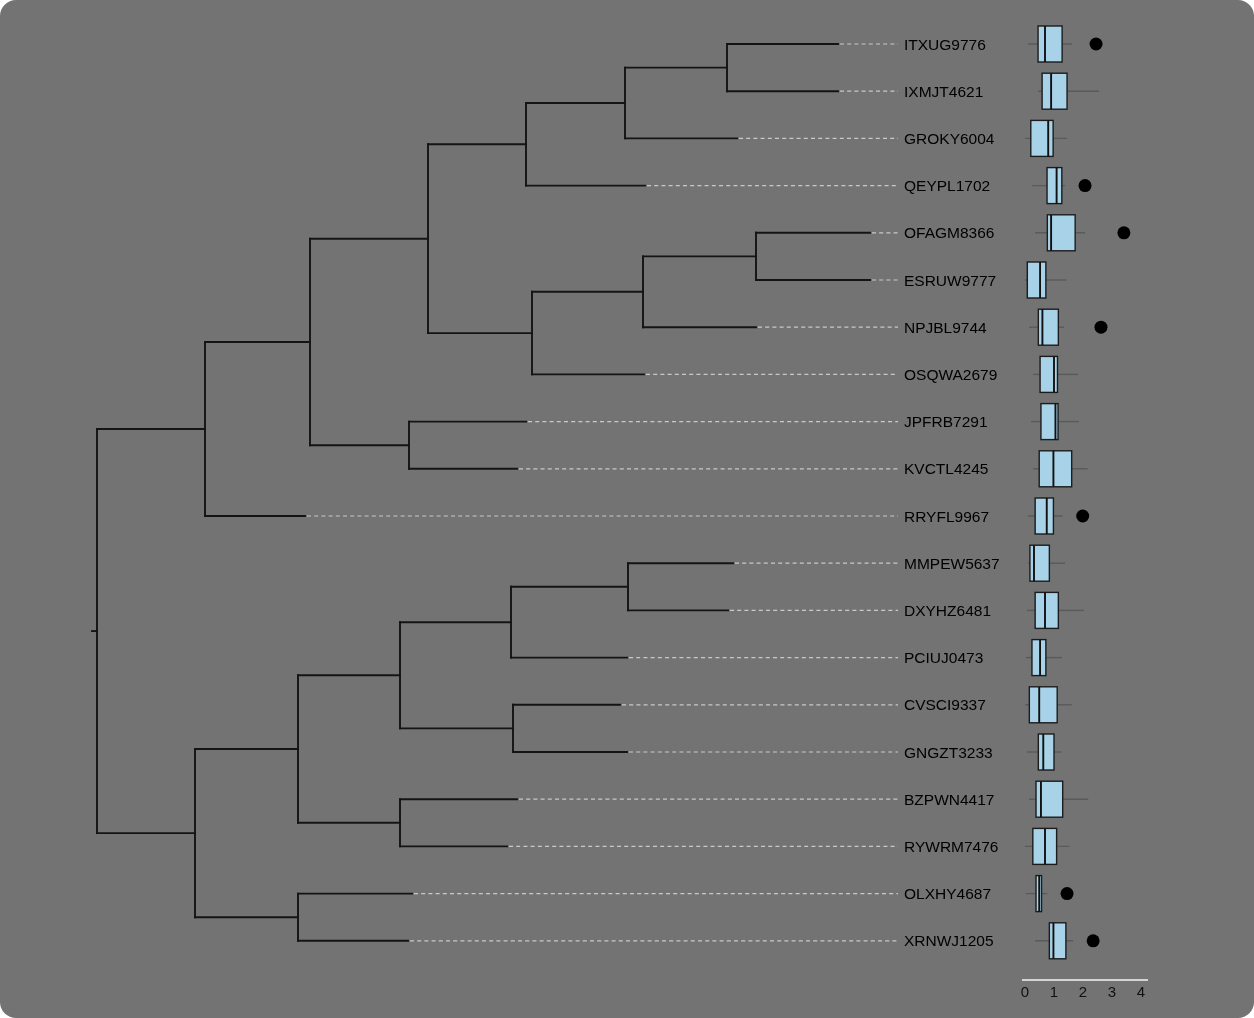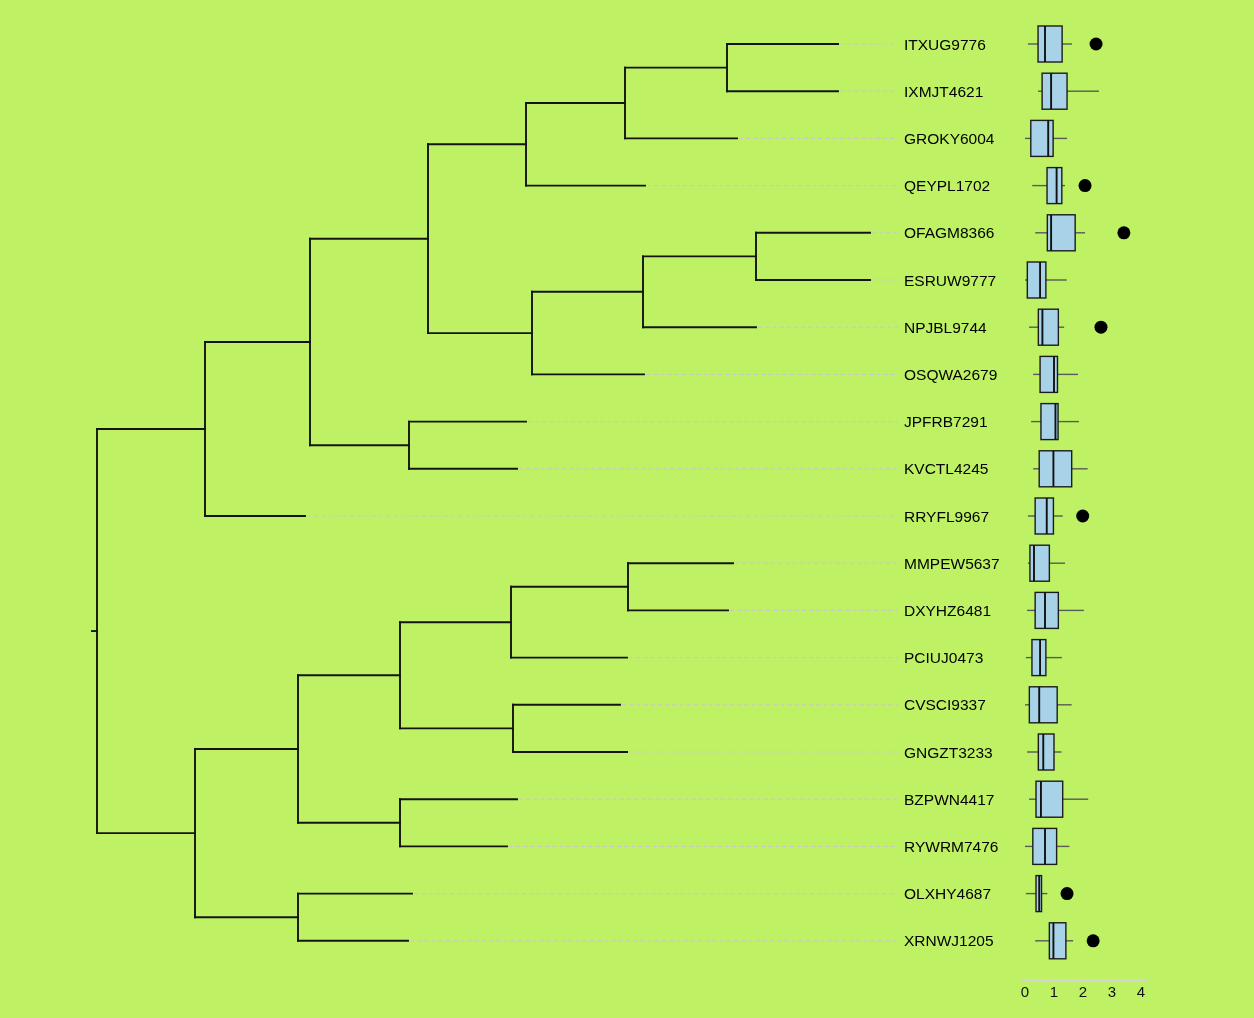--- a/index.html
+++ b/index.html
@@ -1,16 +1,16 @@
 <!DOCTYPE html>
 <html><head>
 <meta charset="utf-8">
 <style>
   html,body{margin:0;padding:0;background:#ffffff;}
-  .page{position:relative;width:1254px;height:1018px;background:#bef264;overflow:hidden;}
+  .page{position:relative;width:1254px;height:1018px;background:#737373;overflow:hidden;border-radius:16px;}
   svg text{font-family:"Liberation Sans","DejaVu Sans",sans-serif;}
   .taxon-label{font-size:15.5px;fill:#000000;}
   .axis-label{font-size:15px;fill:#111111;}
 </style>
 </head>
 <body>
 
 <div class="page">
   <svg id="fig" width="1254" height="1018" viewBox="0 0 1254 1018" aria-label="phylogenetic tree with boxplots">
     <g id="g-connectors">

